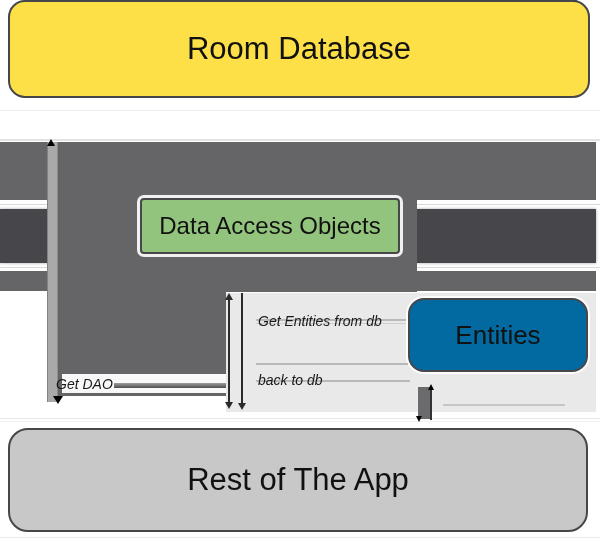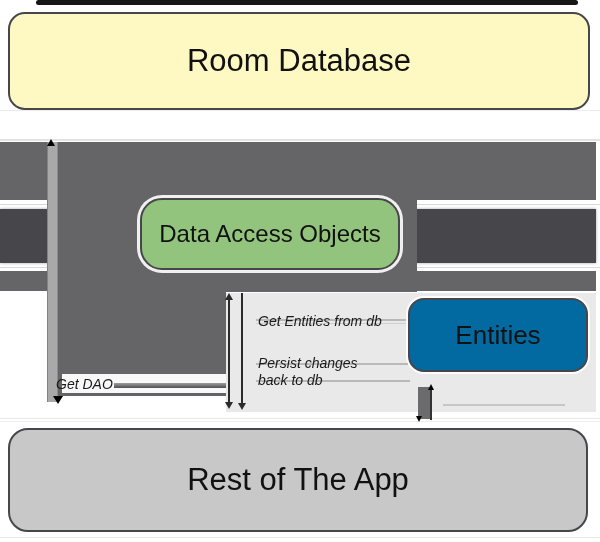--- a/index.html
+++ b/index.html
@@ -10,22 +10,22 @@
   .abs{position:absolute;}
   
   .hairline{position:absolute;left:0;width:600px;background:#e7e7e7;height:1px;}
   
   #top-bar{left:36px;top:0;width:542px;height:5px;background:#161616;border-radius:3px;}
   
   .node{
     position:absolute;display:flex;align-items:center;justify-content:center;
     border:2px solid #47474b;box-sizing:border-box;text-align:center;
   }
-  #node-room{left:8px;top:12px;width:582px;height:98px;background:#fef9c3;border-radius:17px;font-size:31px;}
-  #node-dao{left:140px;top:198px;width:260px;height:72px;background:#93c47d;border-radius:22px;
+  #node-room{left:8px;top:0;width:582px;height:98px;background:#fde047;border-radius:17px;font-size:31px;}
+  #node-dao{left:140px;top:198px;width:260px;height:56px;background:#93c47d;border-radius:4px;
             font-size:24px;box-shadow:0 0 0 3px rgba(255,255,255,.9);}
   #node-entities{left:408px;top:298px;width:180px;height:74px;background:#0369a1;border-radius:16px;
             font-size:26px;box-shadow:0 0 0 2px rgba(255,255,255,.9);}
   #node-rest{left:8px;top:428px;width:580px;height:104px;background:#c8c8c8;border-radius:20px;font-size:31px;}
   
   .gray{background:#656567;}
   #band-a{left:0;top:142px;width:596px;height:58px;}
   #band-b{left:0;top:209px;width:596px;height:54px;background:#47474b;box-shadow:0 0 3px rgba(0,0,0,.35);}
   #band-c{left:0;top:271px;width:596px;height:20px;}
   #block-left{left:58px;top:142px;width:168px;height:254px;}
@@ -101,21 +101,21 @@
   <div id="ex2-head-bot" class="tri"></div>
 
   <div id="art-1" class="artifact"></div>
   <div id="art-2" class="artifact"></div>
   <div id="art-3" class="artifact"></div>
   <div id="art-4" class="artifact"></div>
   <div id="art-5" class="artifact"></div>
 
   <div id="label-get-entities" class="panel-label">Get Entities from db</div>
   <div id="label-persist" class="panel-label">
-    <span>Persist changes</span><br>
+    <br>
     <span>back to db</span>
   </div>
 
   <div id="field-bar" class="abs"></div>
   <div id="field-line" class="abs"></div>
   <div id="field-head-top" class="tri"></div>
   <div id="field-head-bot" class="tri"></div>
 
   <div id="node-room" class="node">
     <span>Room Database</span>

